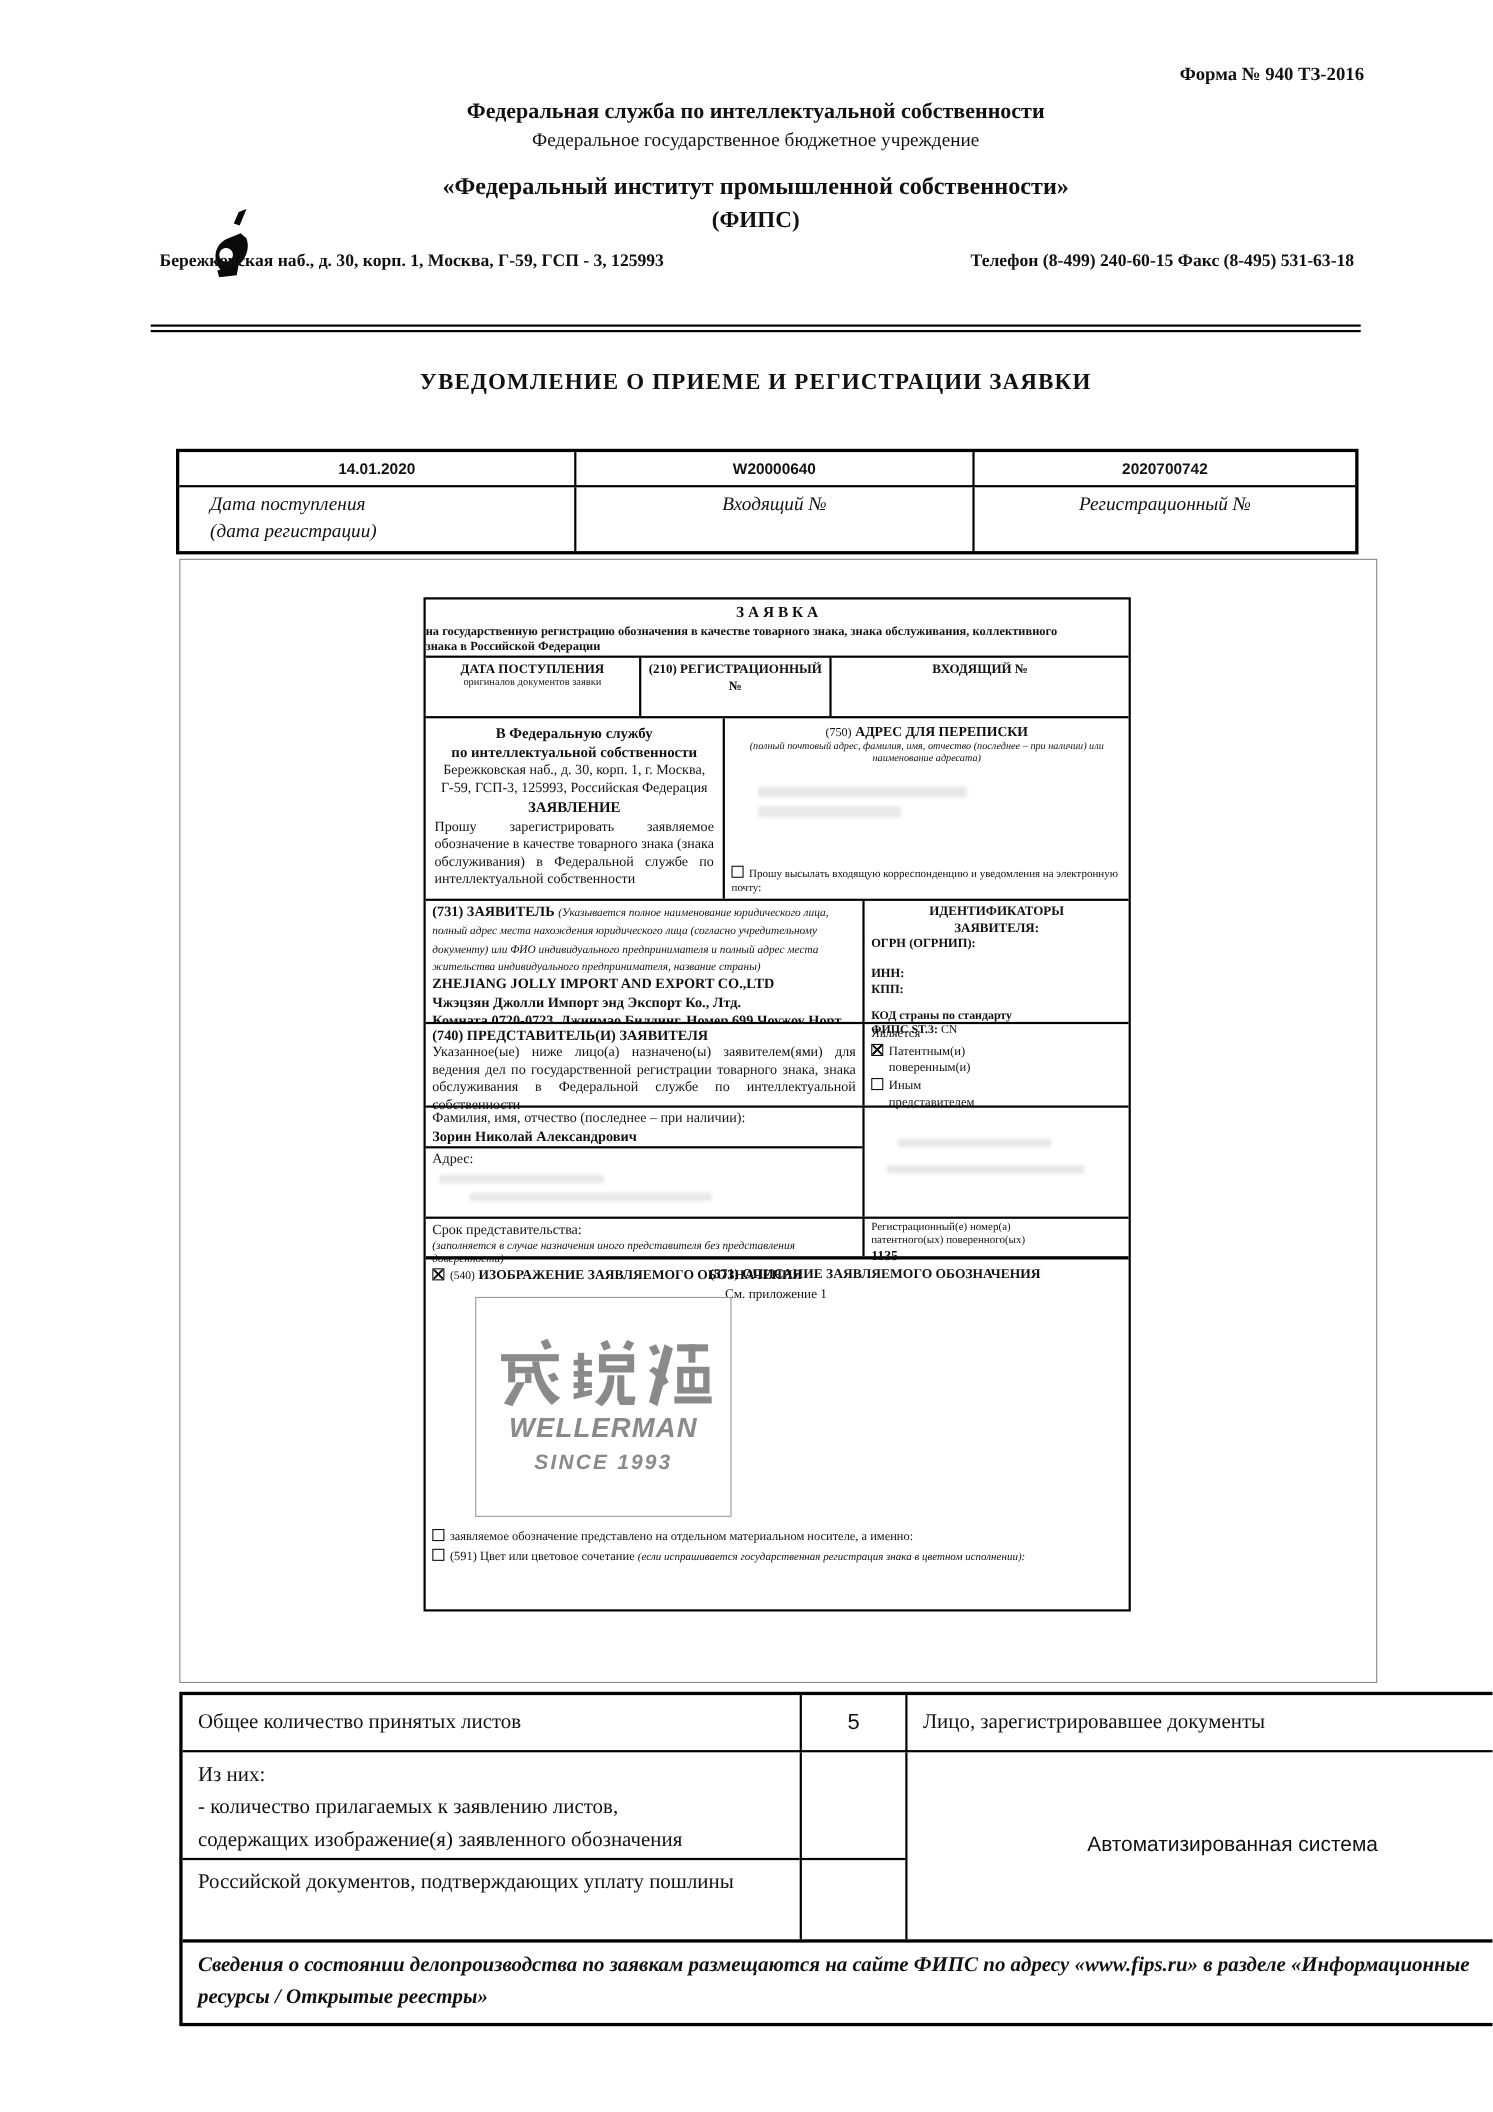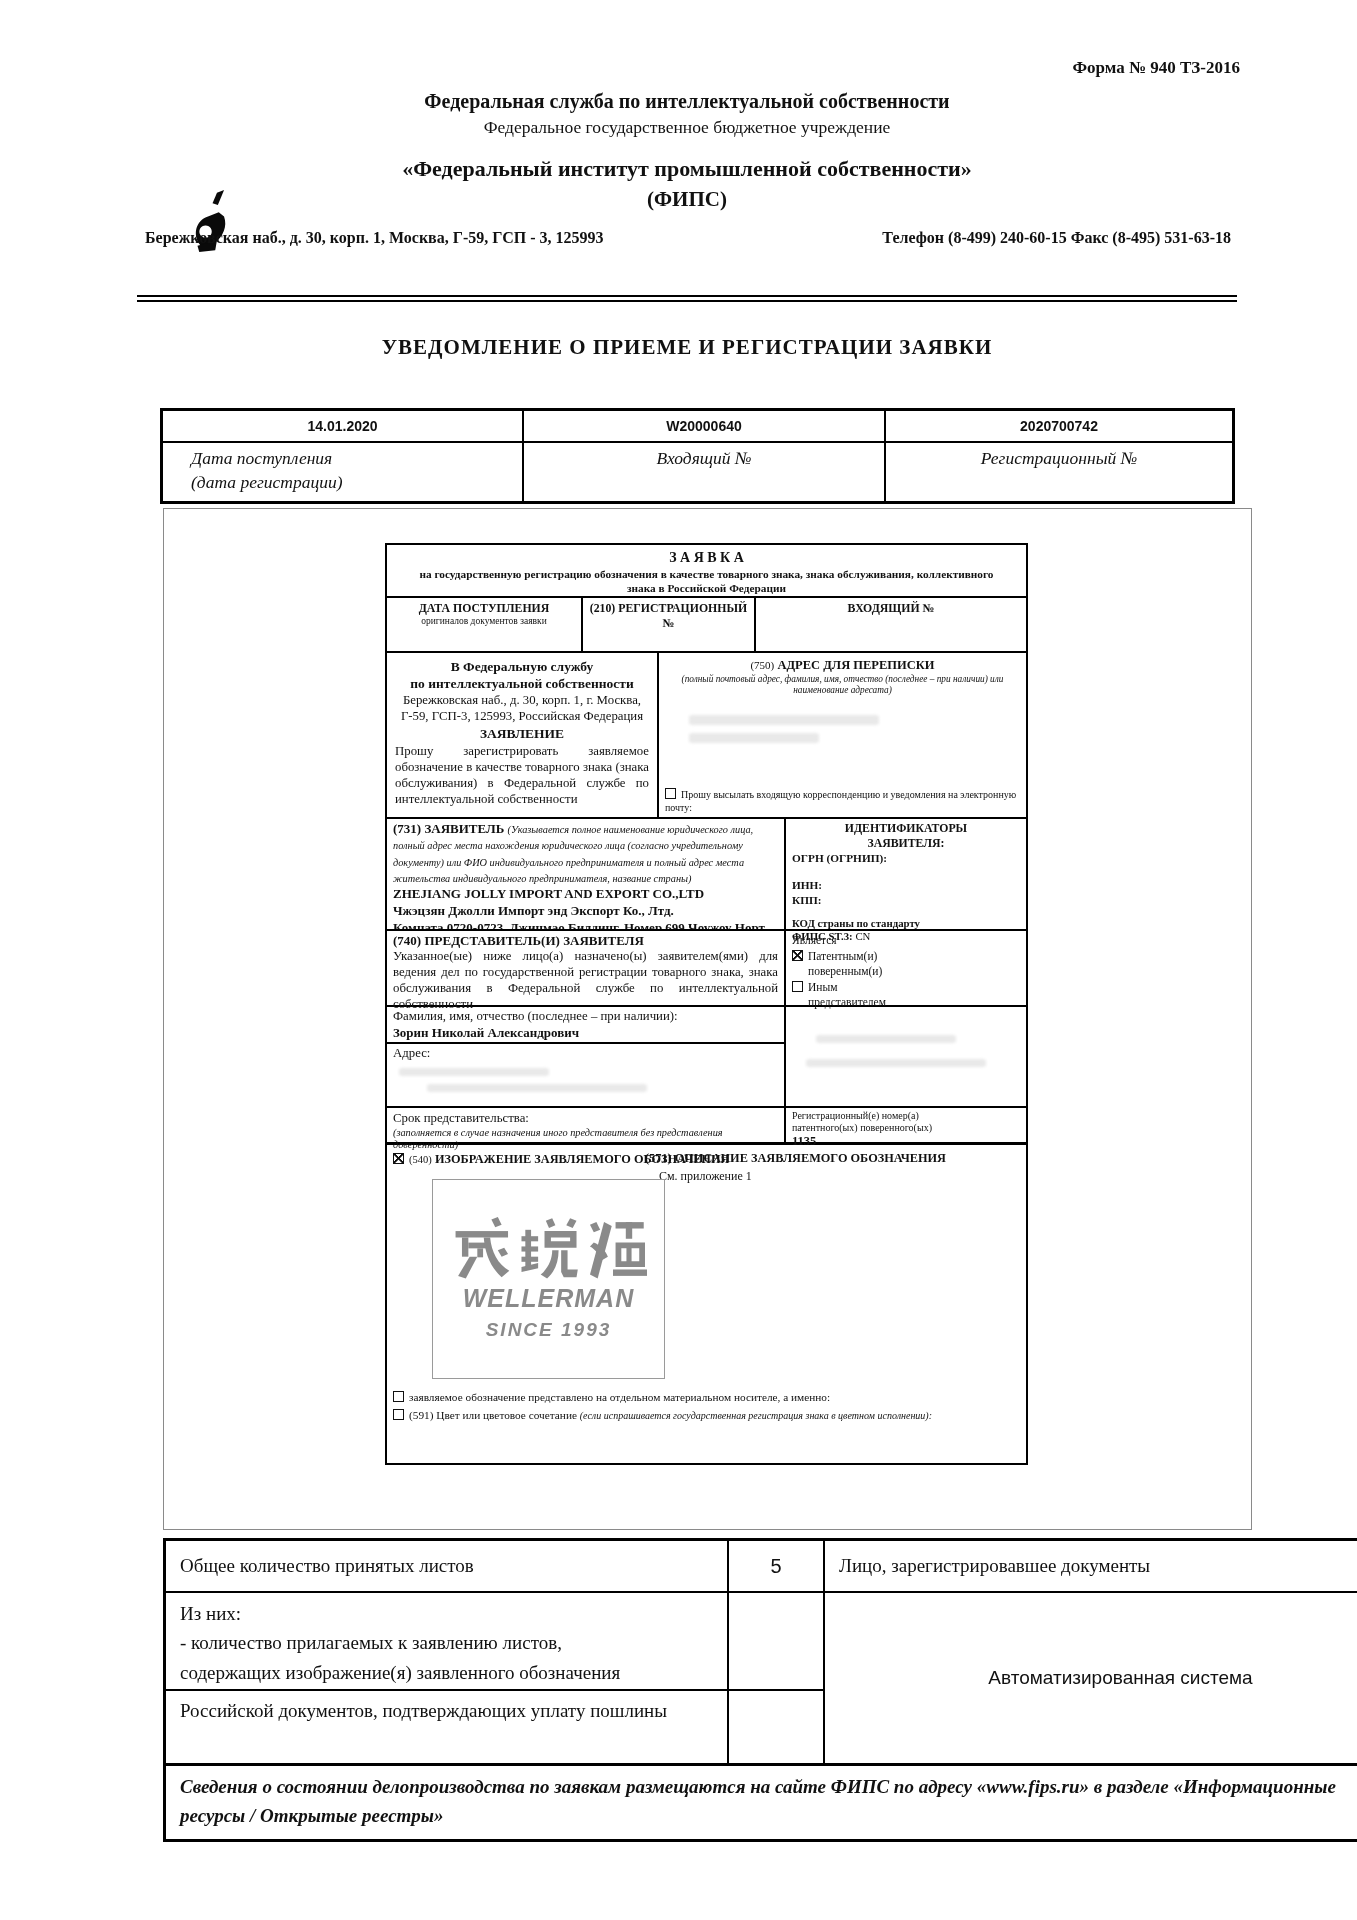--- a/index.html
+++ b/index.html
@@ -39,21 +39,21 @@
   .reg-lbl-left { text-align:left; padding-left:28px; }
 
   
   .outer-box { left:163px; top:508px; width:1089px; height:1022px; border:1px solid #8a8a8a; }
 
   
   .af { left:385px; top:543px; width:643px; height:922px; border:2px solid #000;
         font-size:13px; line-height:1.25; background:#fff; }
   .af-s1 { height:53px; border-bottom:2px solid #000; padding-top:4px; }
   .af-title { text-align:center; font-weight:bold; font-size:14px; }
-  .af-sub { text-align:center; font-weight:bold; font-size:11.3px; line-height:1.3; }
+  .af-sub { text-align:left; font-weight:bold; font-size:11.3px; line-height:1.3; }
   .af-s2 { height:55px; border-bottom:2px solid #000; display:flex; }
   .af-s2c1 { width:196px; border-right:2px solid #000; padding-top:3px; }
   .af-s2c2 { width:173px; border-right:2px solid #000; padding-top:3px; }
   .af-s2c3 { flex:1; padding-top:3px; }
   .af-hcell-t { text-align:center; font-weight:bold; font-size:11.8px; }
   .af-hcell-s { text-align:center; font-size:9.5px; }
   .af-s3 { height:166px; border-bottom:2px solid #000; display:flex; }
   .af-s3l { width:272px; border-right:2px solid #000; padding:6px 8px 0 8px; }
   .af-s3r { flex:1; position:relative; padding:4px 6px 0 6px; }
   .af-to { text-align:center; font-weight:bold; font-size:13.5px; }

